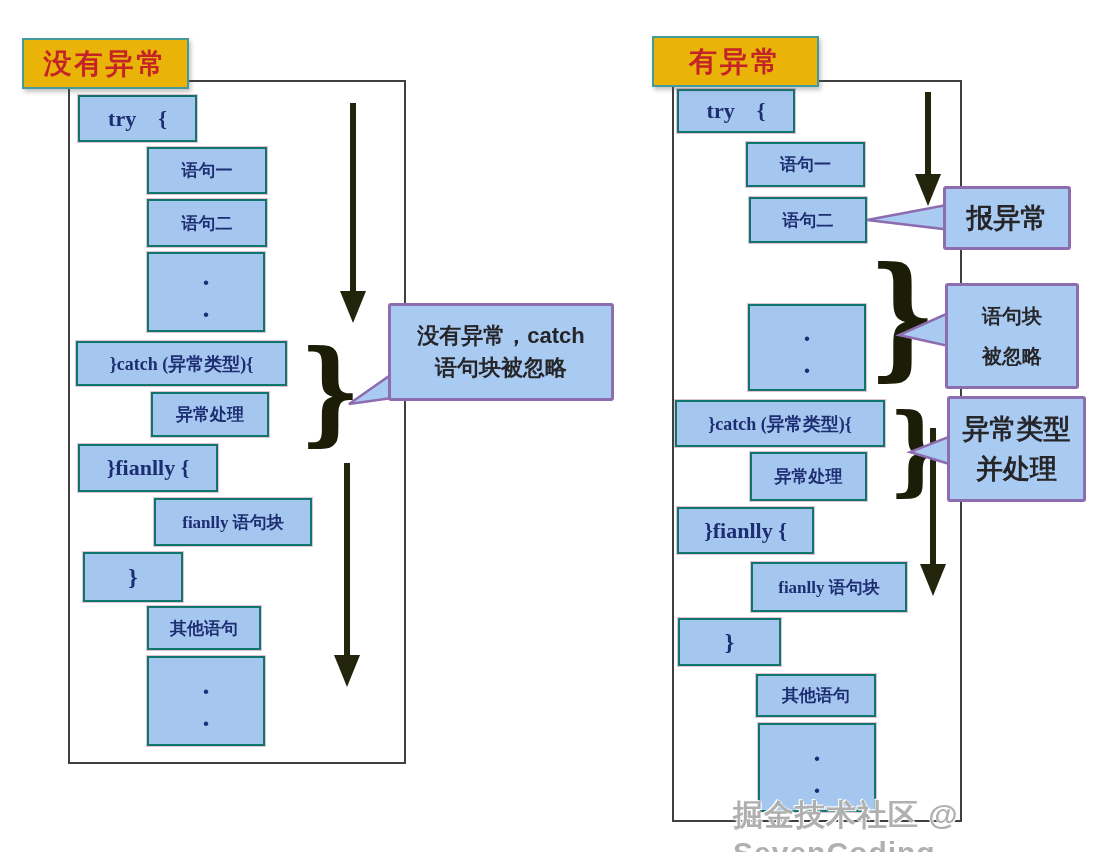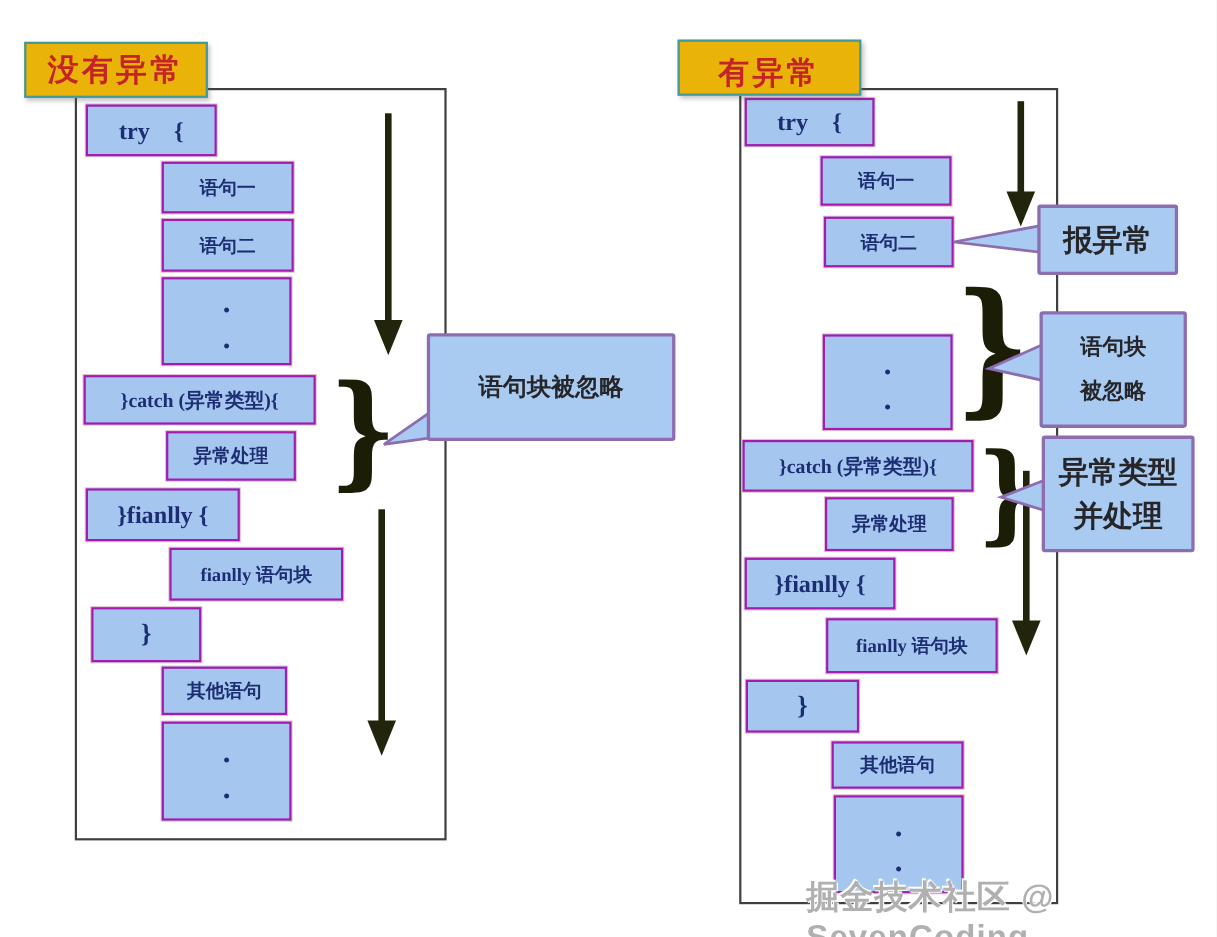--- a/index.html
+++ b/index.html
@@ -9,21 +9,21 @@
   }
   .panel-rect{position:absolute;border:2px solid #3f3f3f;background:#ffffff;z-index:1;}
   .title-box{
     position:absolute;background:#eab308;border:2px solid #43999b;
     color:#c42428;font-weight:bold;font-size:28px;letter-spacing:3px;
     display:flex;align-items:center;justify-content:center;z-index:6;
     box-shadow:2px 3px 4px rgba(90,90,90,.35);
     font-family:"Liberation Sans", sans-serif;
   }
   .box{
-    position:absolute;background:#a5c7ef;border:2px solid #a21caf;
+    position:absolute;background:#a5c7ef;border:2px solid #0f766e;
     box-shadow:0 0 0 1px #e3c2d4;
     display:flex;align-items:center;justify-content:center;
     color:#1d2d72;font-weight:bold;font-family:"Liberation Serif", serif;
     white-space:pre;z-index:3;font-size:17px;
   }
   .dots-box{flex-direction:column;justify-content:center;gap:26px;}
   .dots-box .dot{font-size:28px;line-height:6px;color:#1d2d72;}
   .arrow-line{position:absolute;width:6px;background:#23240c;z-index:2;}
   .arrow-head{position:absolute;width:0;height:0;z-index:2;
     border-left:13px solid transparent;border-right:13px solid transparent;
@@ -77,26 +77,27 @@
   <div class="box" style="left:147px;top:606px;width:110px;height:40px;">其他语句</div>
   <div class="box dots-box" style="left:147px;top:656px;width:114px;height:86px;">
     <span class="dot">.</span>
     <span class="dot">.</span>
   </div>
 
   <svg class="tail" style="left:345px;top:352px;" width="80" height="58">
     <polygon points="70,6 76,42 4,52" fill="#a9cbf2" stroke="#8d6cb0" stroke-width="2.5"></polygon>
   </svg>
   <div class="bubble" style="left:388px;top:303px;width:220px;height:92px;font-size:22px;line-height:32px;">
+    <span>没有异常，catch</span>
     <span>语句块被忽略</span>
   </div>
 
   <div class="panel-rect" style="left:672px;top:80px;width:286px;height:738px;"></div>
 
-  <div class="title-box" style="left:616px;top:36px;width:163px;height:47px;align-items:flex-end;">
+  <div class="title-box" style="left:652px;top:36px;width:163px;height:47px;">
     <span>有异常</span>
   </div>
 
   <div class="arrow-line" style="left:925px;top:92px;height:84px;"></div>
   <div class="arrow-head" style="left:915px;top:174px;"></div>
 
   <div class="arrow-line" style="left:930px;top:428px;height:138px;"></div>
   <div class="arrow-head" style="left:920px;top:564px;"></div>
 
   <div class="brace" style="left:860px;top:250px;font-size:132px;transform:scale(0.8,1);">}</div>

